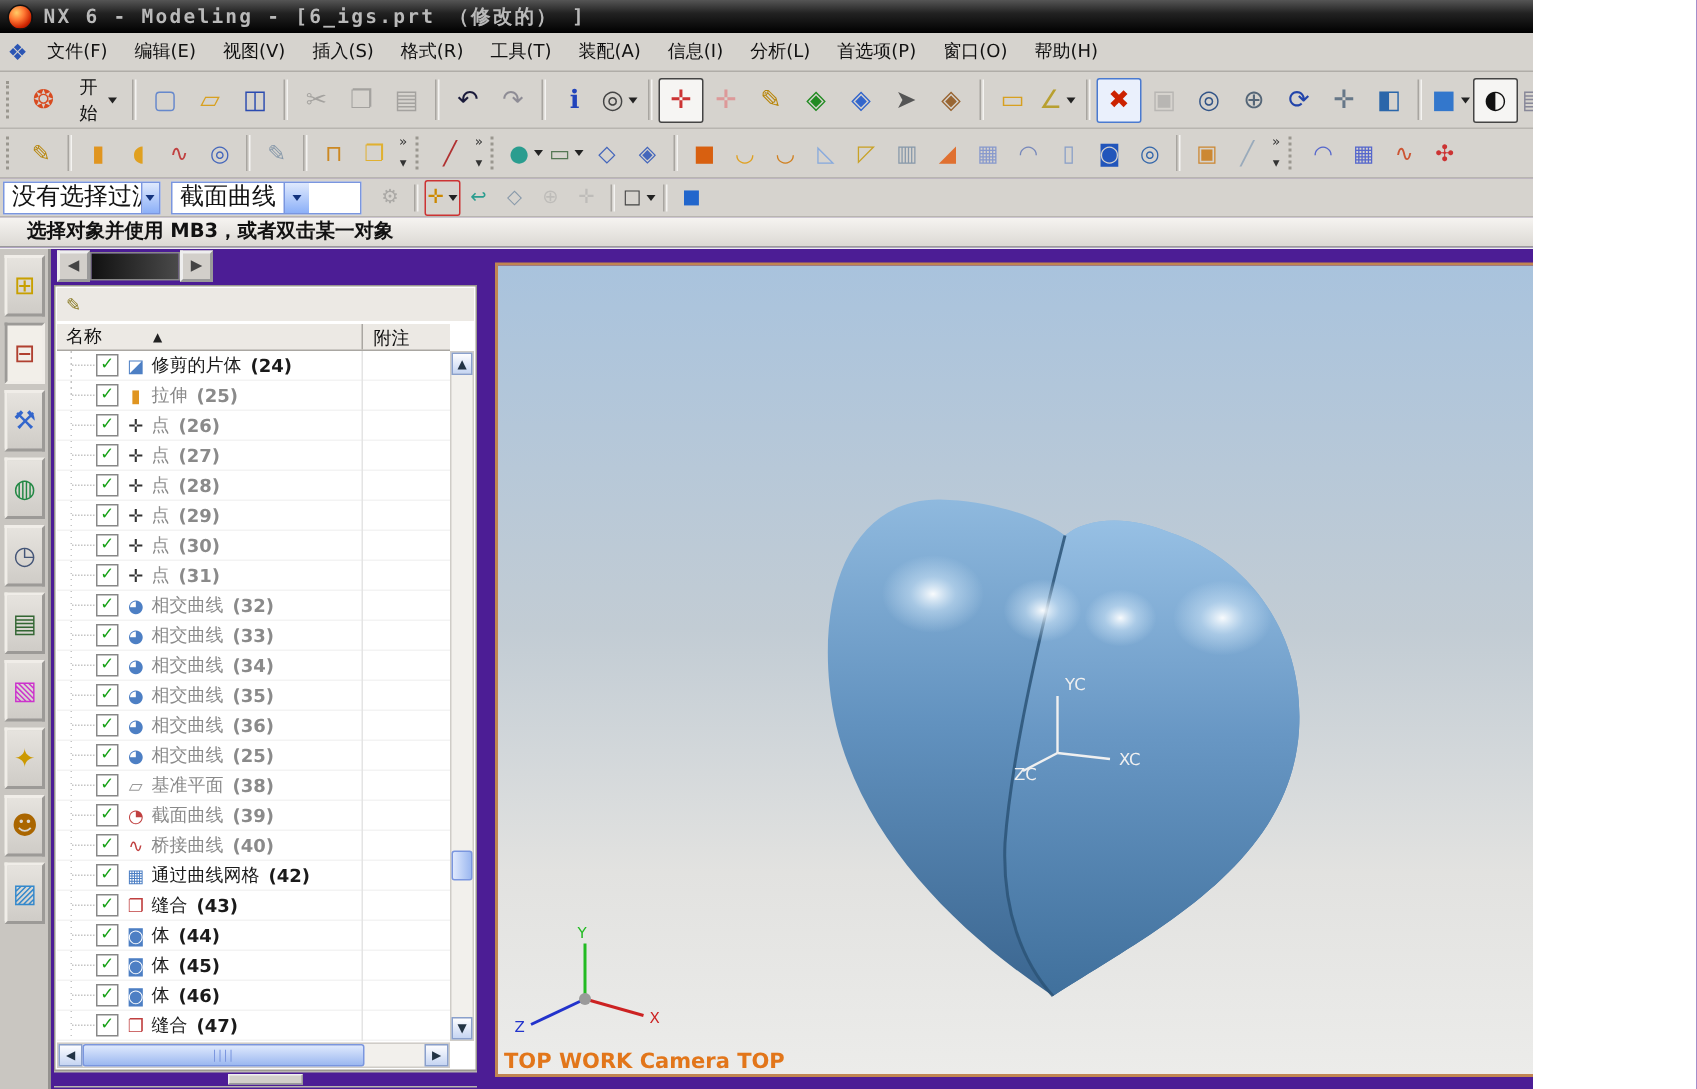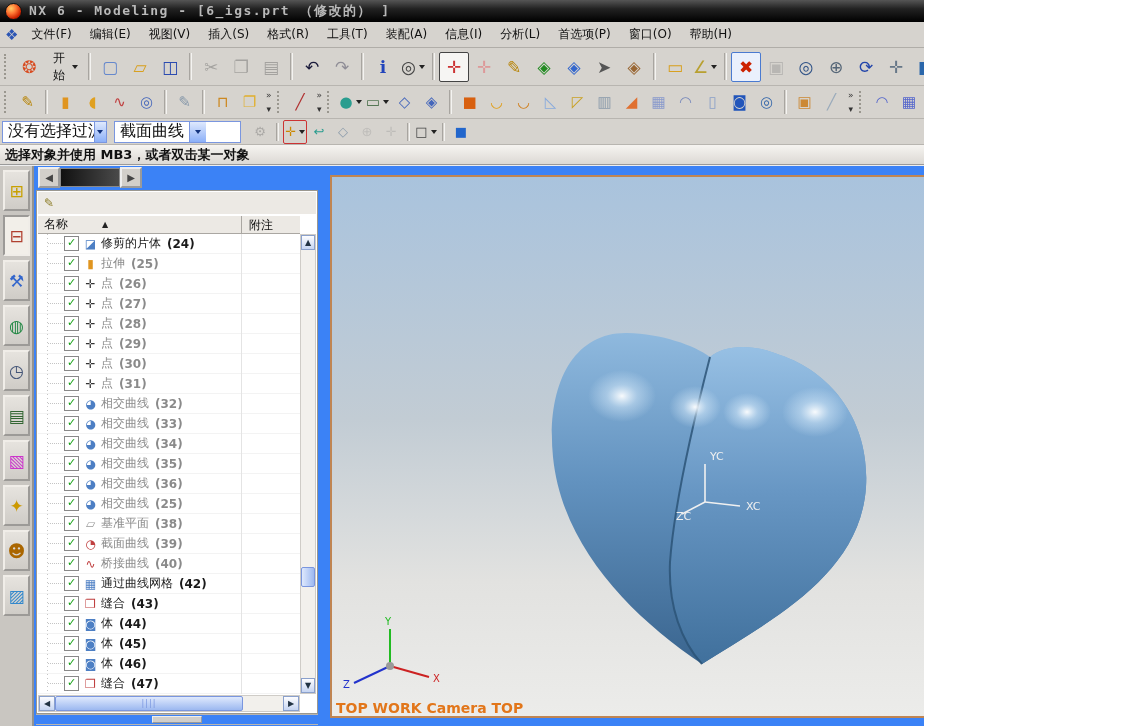--- a/index.html
+++ b/index.html
@@ -1,17 +1,17 @@
 <!DOCTYPE html>
 <html><head>
 <meta charset="utf-8">
 <style>
   html,body{margin:0;padding:0;}
   body{font-family:'DejaVu Sans','Liberation Sans',sans-serif;}
-  #page{position:relative;width:924px;height:726px;background:#3b82f6;overflow:hidden;font-size:12px;color:#111;}
+  #page{position:relative;width:1022px;height:726px;background:#4c1d95;overflow:hidden;font-size:12px;color:#111;}
   .abs{position:absolute;}
 
   
   #titlebar{left:0;top:0;width:1131px;height:22px;background:linear-gradient(#555 0%,#222 40%,#000 100%);display:flex;align-items:center;gap:7px;padding-left:5px;box-sizing:border-box;}
   #titlebar .ttl{color:#b9b9b9;font-family:'DejaVu Sans Mono','Liberation Mono',monospace;font-weight:bold;font-size:13px;letter-spacing:1.5px;white-space:nowrap;}
   #nxlogo{width:15px;height:15px;border-radius:50%;background:radial-gradient(circle at 34% 30%,#ffcc66 0%,#ff7733 35%,#cc2200 70%,#551100 100%);border:1px solid #111;}
 
   
   #menubar{left:0;top:22px;width:1131px;height:26px;background:#d6d3ce;border-bottom:1px solid #b0ada8;display:flex;align-items:center;padding-left:5px;box-sizing:border-box;}
   #appicon{color:#2b55b4;font-size:15px;margin-right:4px;}
@@ -39,21 +39,21 @@
 
   
   .combo{display:flex;align-items:center;height:20px;background:#fff;border:1px solid #7a96df;margin-right:7px;flex:none;}
   .combo .val{padding:12px 5px;white-space:nowrap;overflow:hidden;font-size:16px;}
   .combo .btn{width:17px;height:100%;background:linear-gradient(#dfe9fd,#8cb0f8);border-left:1px solid #7a96df;display:flex;align-items:center;justify-content:center;box-sizing:border-box;}
   .combo .btn .caret{border-top-color:#13337e;margin:0;}
   #combo-filter{width:103px;}
   #combo-scope{width:125px;}
 
   
-  #promptbar{left:0;top:145px;width:1131px;height:21px;background:linear-gradient(#f6f4f1,#dcd9d4);border-bottom:2px groove #eee;font-weight:bold;font-size:13px;line-height:20px;padding-left:5px;box-sizing:border-box;white-space:nowrap;}
+  #promptbar{left:0;top:145px;width:1131px;height:21px;background:linear-gradient(#f6f4f1,#dcd9d4);border-bottom:2px groove #eee;font-weight:bold;font-size:13px;line-height:20px;padding-left:18px;box-sizing:border-box;white-space:nowrap;}
 
   
   #resbar{left:0;top:166px;width:34px;height:560px;background:#c9c6c1;border-right:2px outset #e8e5e0;box-sizing:border-box;}
   .rtab{width:27px;height:41px;margin:4px auto 4px 3px;background:linear-gradient(#e6e3de,#cfccc7);border:2px outset #f0ede8;display:flex;align-items:center;justify-content:center;font-size:17px;box-sizing:border-box;}
   .rtab.active{background:#f2efe9;border-style:inset;}
 
   
   #navswitch{left:38px;top:167px;height:21px;display:flex;align-items:center;}
   .nsbtn{width:22px;height:21px;border:2px outset #eee;background:#d2cfca;display:flex;align-items:center;justify-content:center;font-size:10px;color:#444;box-sizing:border-box;}
   #nsdark{width:58px;height:17px;background:linear-gradient(90deg,#111,#4a4a4a);border:1px solid #888;}

